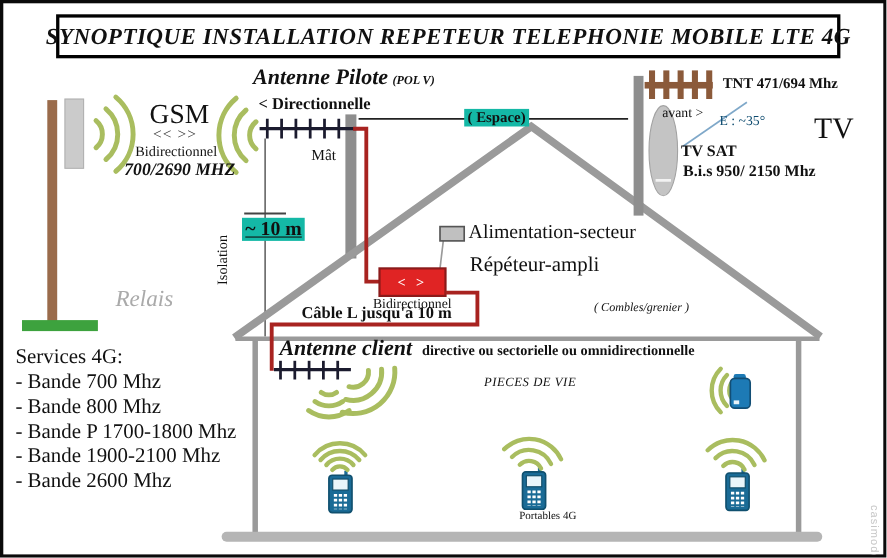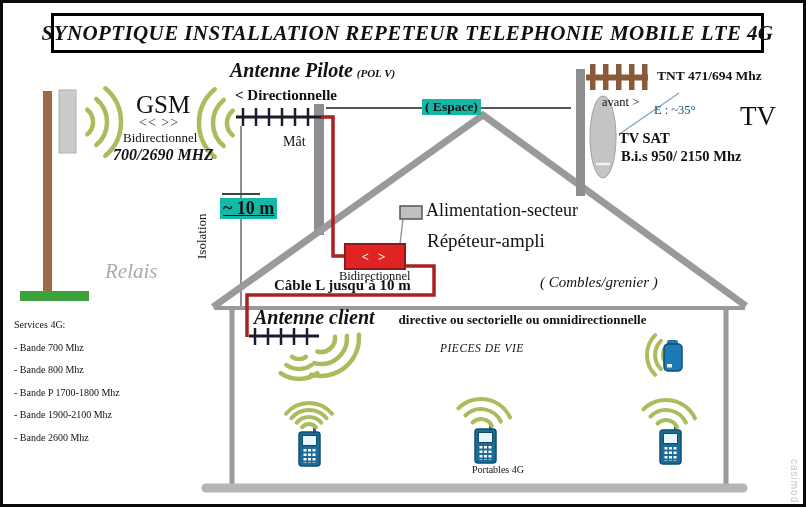--- a/index.html
+++ b/index.html
@@ -12,27 +12,27 @@
   svg.layer{position:absolute;left:0;top:0;z-index:1;}
   .lbl{z-index:2;}
   .title-box{
     left:48px;top:10px;width:707px;height:34px;border:3px solid #000;
     display:flex;align-items:center;justify-content:center;z-index:2;
     font-size:21px;font-weight:bold;font-style:italic;letter-spacing:.4px;
   }
   .b{font-weight:bold;} .i{font-style:italic;}
   .whitebg{background:#14b8a6;padding:0 3px;}
   .vert{writing-mode:vertical-rl;transform:rotate(180deg);}
-  .services{z-index:2;font-size:10px;line-height:22.5px;}
+  .services{z-index:2;font-size:19px;line-height:22.5px;}
   .repbox-sym{
     left:342px;top:241px;width:60px;height:25px;display:flex;align-items:center;
     justify-content:center;color:#fff;font-weight:bold;font-size:13px;
     letter-spacing:3px;z-index:3;
   }
-  .client-row{left:251px;top:303px;display:flex;align-items:baseline;gap:24px;z-index:2;}
+  .client-row{left:251px;top:303px;display:flex;align-items:baseline;gap:9px;z-index:2;}
   .watermark{
     left:786px;top:456px;writing-mode:vertical-rl;font-size:10px;color:#c6c6c6;
     letter-spacing:1px;z-index:2;font-family:"Liberation Sans",sans-serif;
   }
 </style>
 </head>
 <body>
 
 <div class="canvas">
 
@@ -219,21 +219,21 @@
     <div>- Bande P 1700-1800 Mhz</div>
     <div>- Bande 1900-2100 Mhz</div>
     <div>- Bande 2600 Mhz</div>
   </div>
 
   <div class="abs lbl" style="left:423px;top:197px;font-size:18px;">Alimentation-secteur</div>
   <div class="abs lbl" style="left:424px;top:227px;font-size:19px;">Répéteur-ampli</div>
   <div class="abs repbox-sym">&lt; &gt;</div>
   <div class="abs lbl" style="left:336px;top:266px;font-size:12.5px;">Bidirectionnel</div>
   <div class="abs lbl b" style="left:271px;top:274px;font-size:15px;">Câble L jusqu'à 10 m</div>
-  <div class="abs lbl i" style="left:537px;top:271px;font-size:15px;">( Combles/grenier )</div>
+  <div class="abs lbl i" style="left:537px;top:271px;font-size:11px;">( Combles/grenier )</div>
 
   <div class="abs client-row">
     <span class="b i" style="font-size:20px;">Antenne client</span>
     <span class="b" style="font-size:13px;">directive ou sectorielle ou omnidirectionnelle</span>
   </div>
   <div class="abs lbl i" style="left:437px;top:339px;font-size:11.5px;letter-spacing:.5px;">PIECES DE VIE</div>
   <div class="abs lbl" style="left:445px;top:461px;font-size:10px;margin-left:24px;">Portables 4G</div>
 
   <div class="abs watermark">casimodo</div>
 </div>

